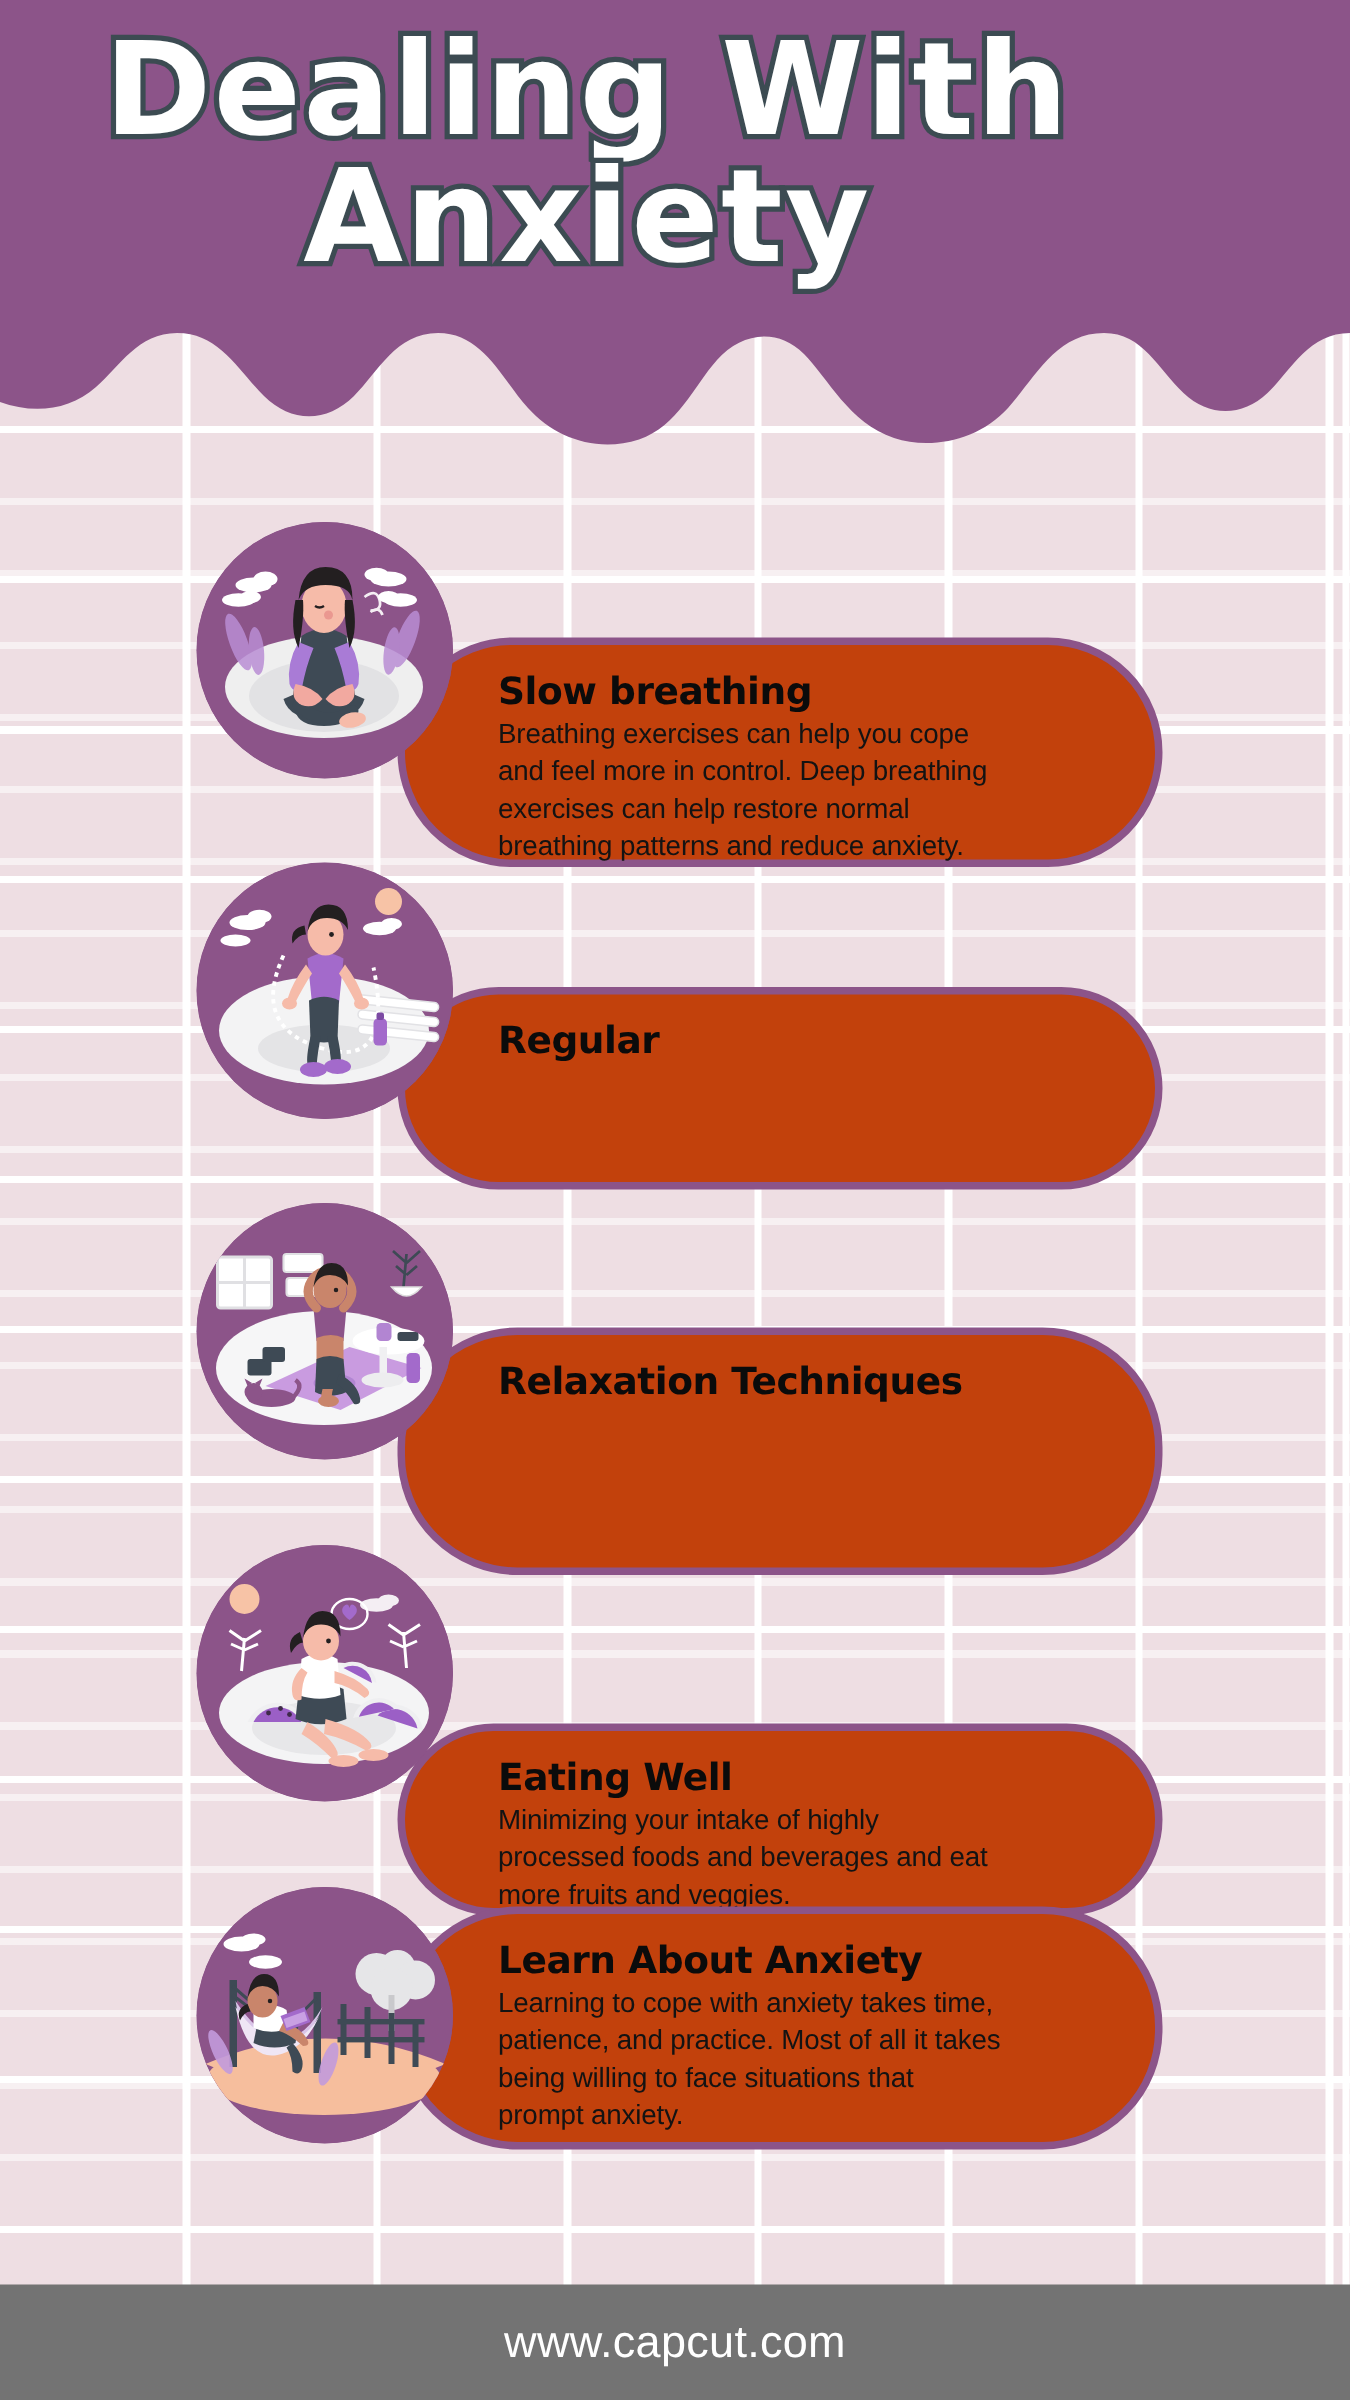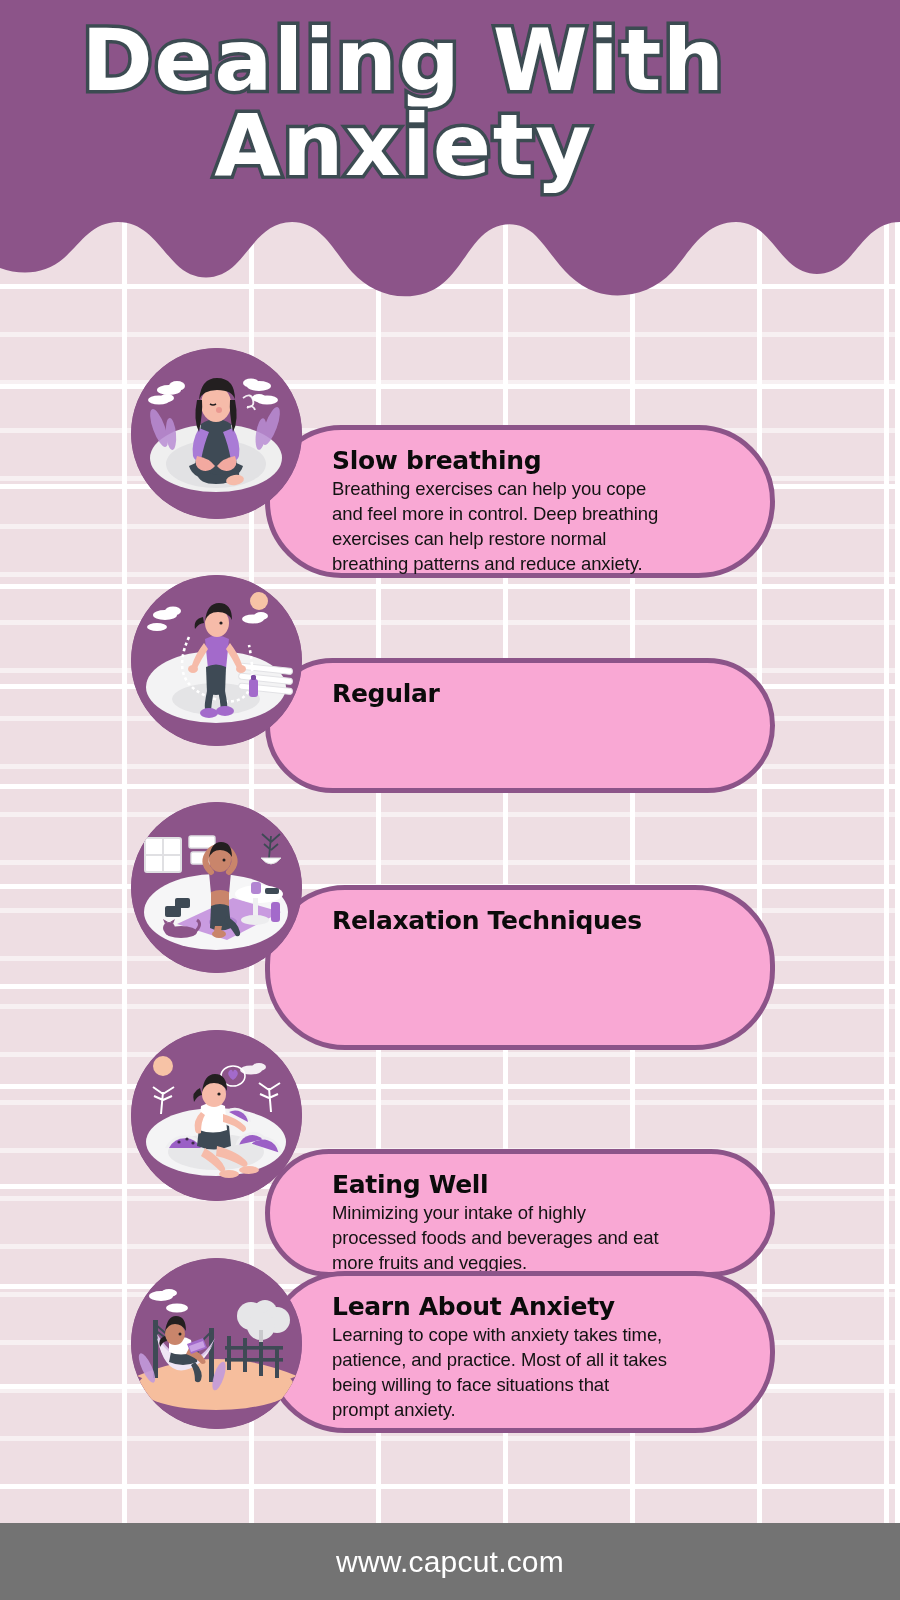--- a/index.html
+++ b/index.html
@@ -29,21 +29,21 @@
     opacity:.55;
   }
 
   
   #header {
     position:absolute; left:0; top:0; width:900px; height:300px;
     z-index:2;
   }
   #header svg { position:absolute; left:0; top:0; width:900px; height:300px; display:block; }
   #header-title {
-    position:absolute; left:12px; top:18px; width:783px;
+    position:absolute; left:0; top:18px; width:783px;
     text-align:center;
     font-family:"DejaVu Sans", sans-serif;
     font-weight:700;
     font-size:86px;
     line-height:.99;
     letter-spacing:1.5px;
     color:#ffffff;
     -webkit-text-stroke:7px #3C4B52;
     paint-order:stroke fill;
     z-index:3;
@@ -63,21 +63,21 @@
     overflow:hidden;
     left:131px;
     z-index:6;
   }
   .avatar svg { width:171px; height:171px; display:block; }
 
   .card {
     position:absolute;
     left:265px;
     width:510px;
-    background:#f9a8d4;
+    background:#c2410c;
     border:5px solid #8C5489;
     border-radius:80px;
     z-index:5;
     padding:16px 30px 18px 62px;
   }
   .card-title {
     font-family:"DejaVu Sans", sans-serif;
     font-weight:700;
     font-size:25px;
     color:#0b0b0b;

